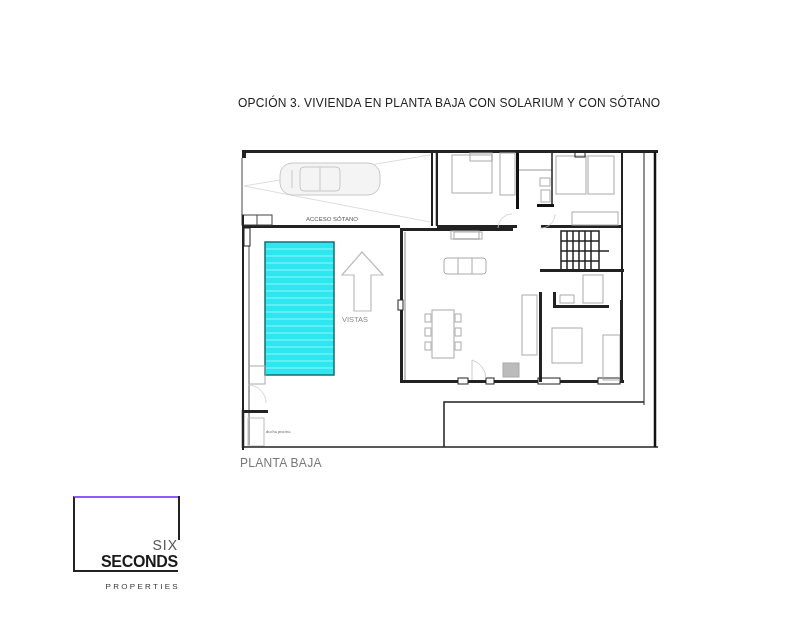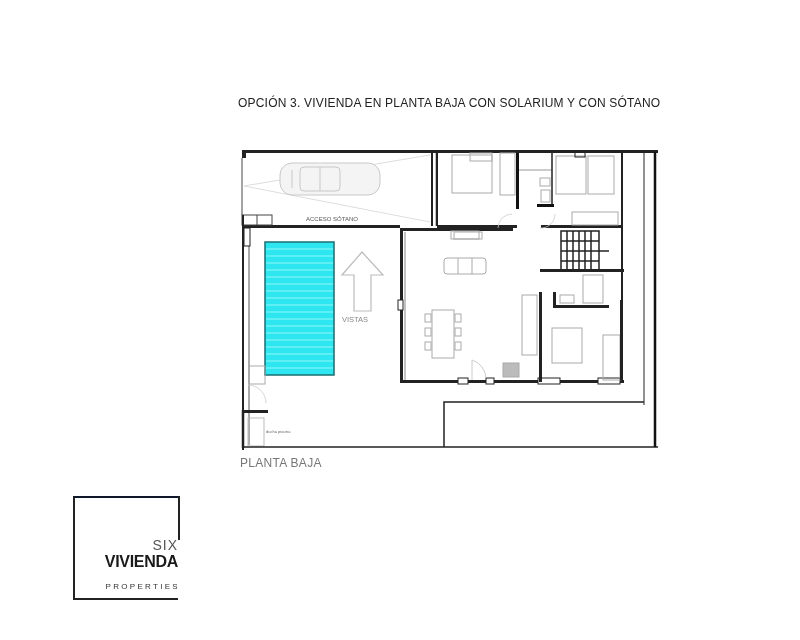--- a/index.html
+++ b/index.html
@@ -7,22 +7,22 @@
     .title {
       position: absolute; left: 238px; top: 96px; font-size: 12px; color: #222;
       letter-spacing: 0.2px; font-family: "Liberation Sans", sans-serif; white-space: nowrap;
     }
     .plan { position: absolute; left: 0; top: 0; width: 800px; height: 640px; }
     .plan-label {
       position: absolute; left: 240px; top: 456px; font-size: 12px; color: #777;
       letter-spacing: 0.3px; white-space: nowrap;
     }
     .logo {
-      position: absolute; left: 73px; top: 496px; width: 105px; height: 104px;
-      border-left: 2px solid #222; border-top: 2px solid #0f172a; border-bottom: 2px solid #222;
+      position: absolute; left: 73px; top: 496px; width: 105px; height: 76px;
+      border-left: 2px solid #222; border-top: 2px solid #8b5cf6; border-bottom: 2px solid #222;
       box-sizing: border-box;
     }
     .logo-right { position: absolute; right: -2px; top: -2px; width: 2px; height: 44px; background: #222; }
     .logo-six {
       position: absolute; right: 0px; top: 40px; font-size: 14px; color: #555;
       letter-spacing: 1px; line-height: 14px;
     }
     .logo-seconds {
       position: absolute; right: 0px; top: 56px; font-size: 16px; font-weight: bold; color: #1a1a1a;
       line-height: 16px; letter-spacing: -0.3px;
@@ -196,15 +196,15 @@
       <path d="M472 380 L472 360 A 20 20 0 0 1 486 378" stroke="#ccc"></path>
     </g>
   </g>
 </svg>
 
 <div class="plan-label">PLANTA BAJA</div>
 
 <div class="logo">
   <div class="logo-right"></div>
   <div class="logo-six">SIX</div>
-  <div class="logo-seconds">VIVIENDA</div>
+  <div class="logo-seconds">SECONDS</div>
   <div class="logo-properties">PROPERTIES</div>
 </div>
 
 </body></html>

